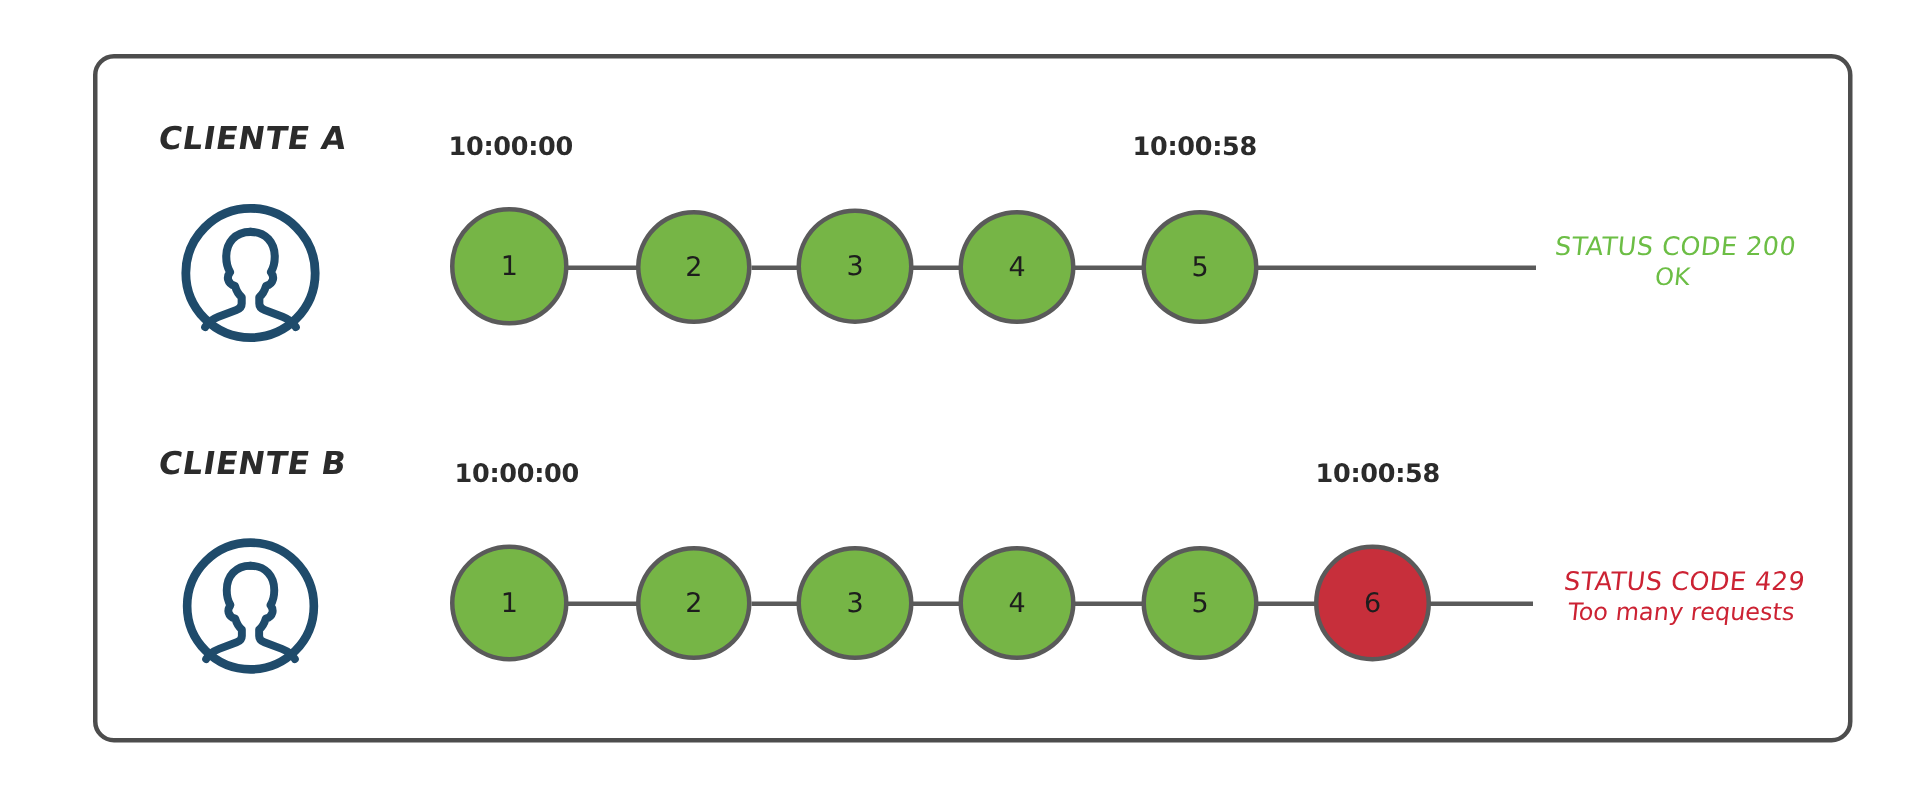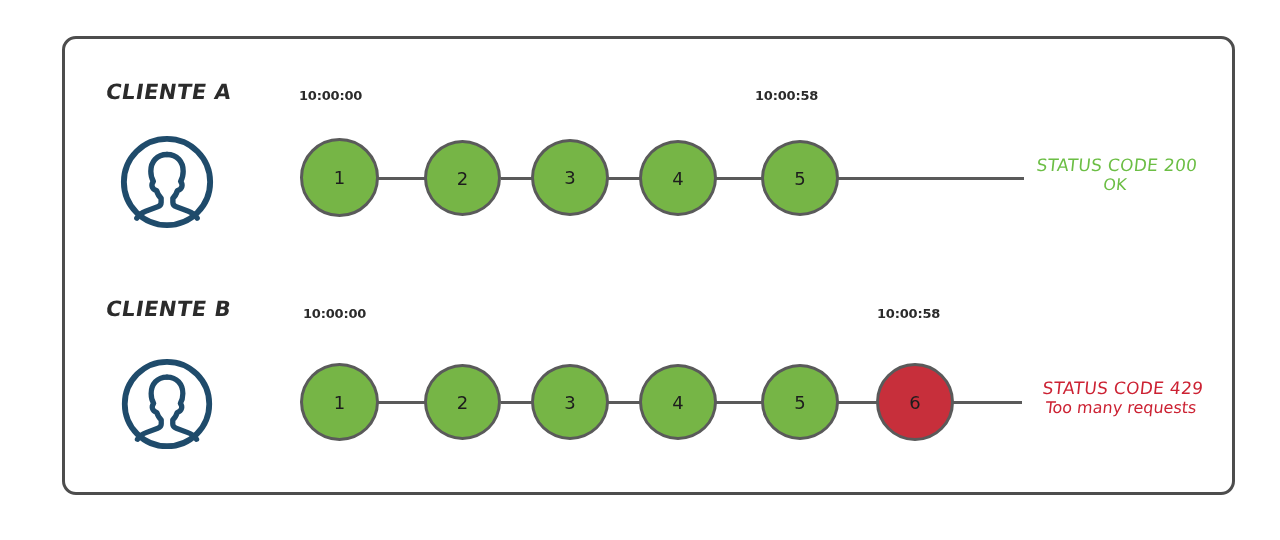--- a/index.html
+++ b/index.html
@@ -39,21 +39,21 @@
     font-weight: 700;
     letter-spacing: 0.5px;
     color: #2b2b2b;
     transform: skewX(-9deg);
     white-space: nowrap;
   }
   
   .timestamp {
     position: absolute;
     font-family: "DejaVu Sans", sans-serif;
-    font-size: 13px;
+    font-size: 17px;
     font-weight: 700;
     color: #2b2b2b;
     white-space: nowrap;
     letter-spacing: -0.2px;
   }
   
   .avatar {
     position: absolute;
   }
   

